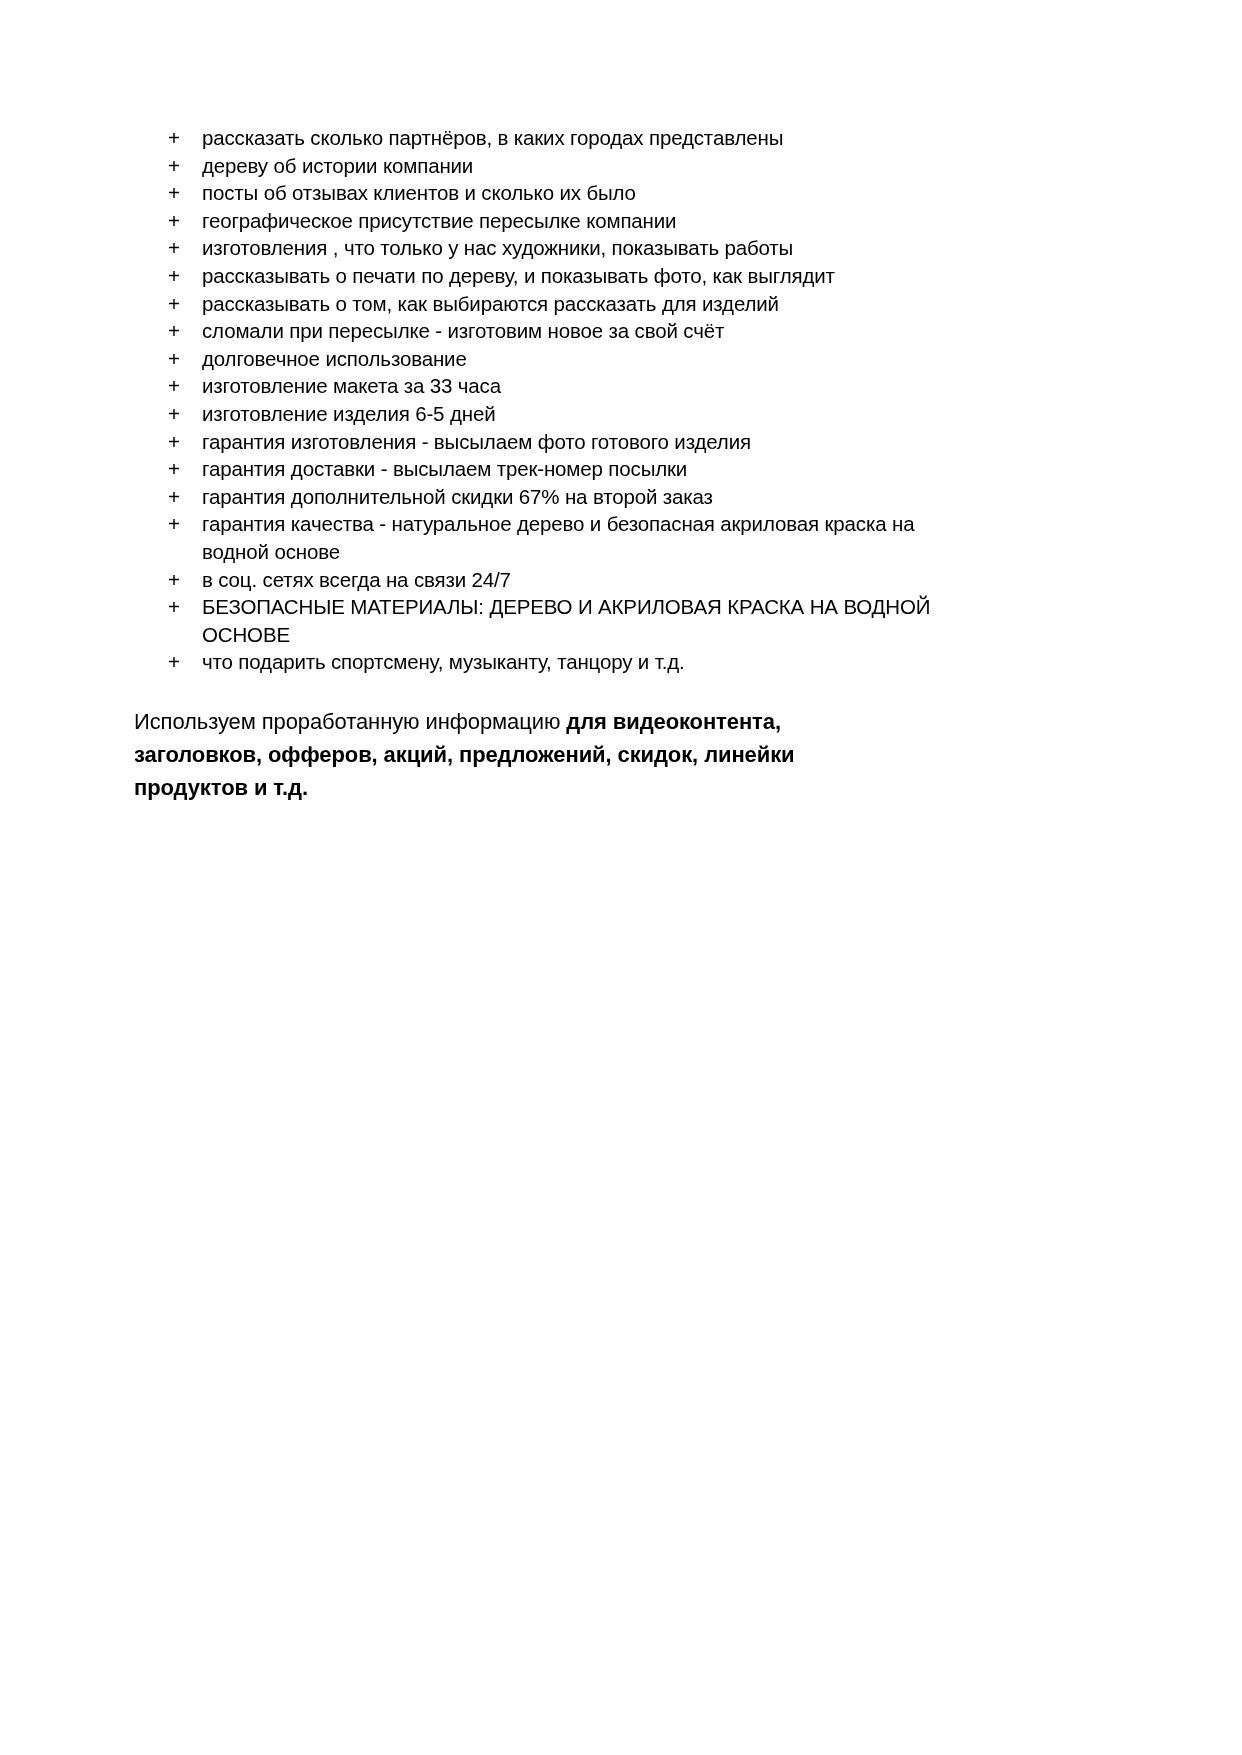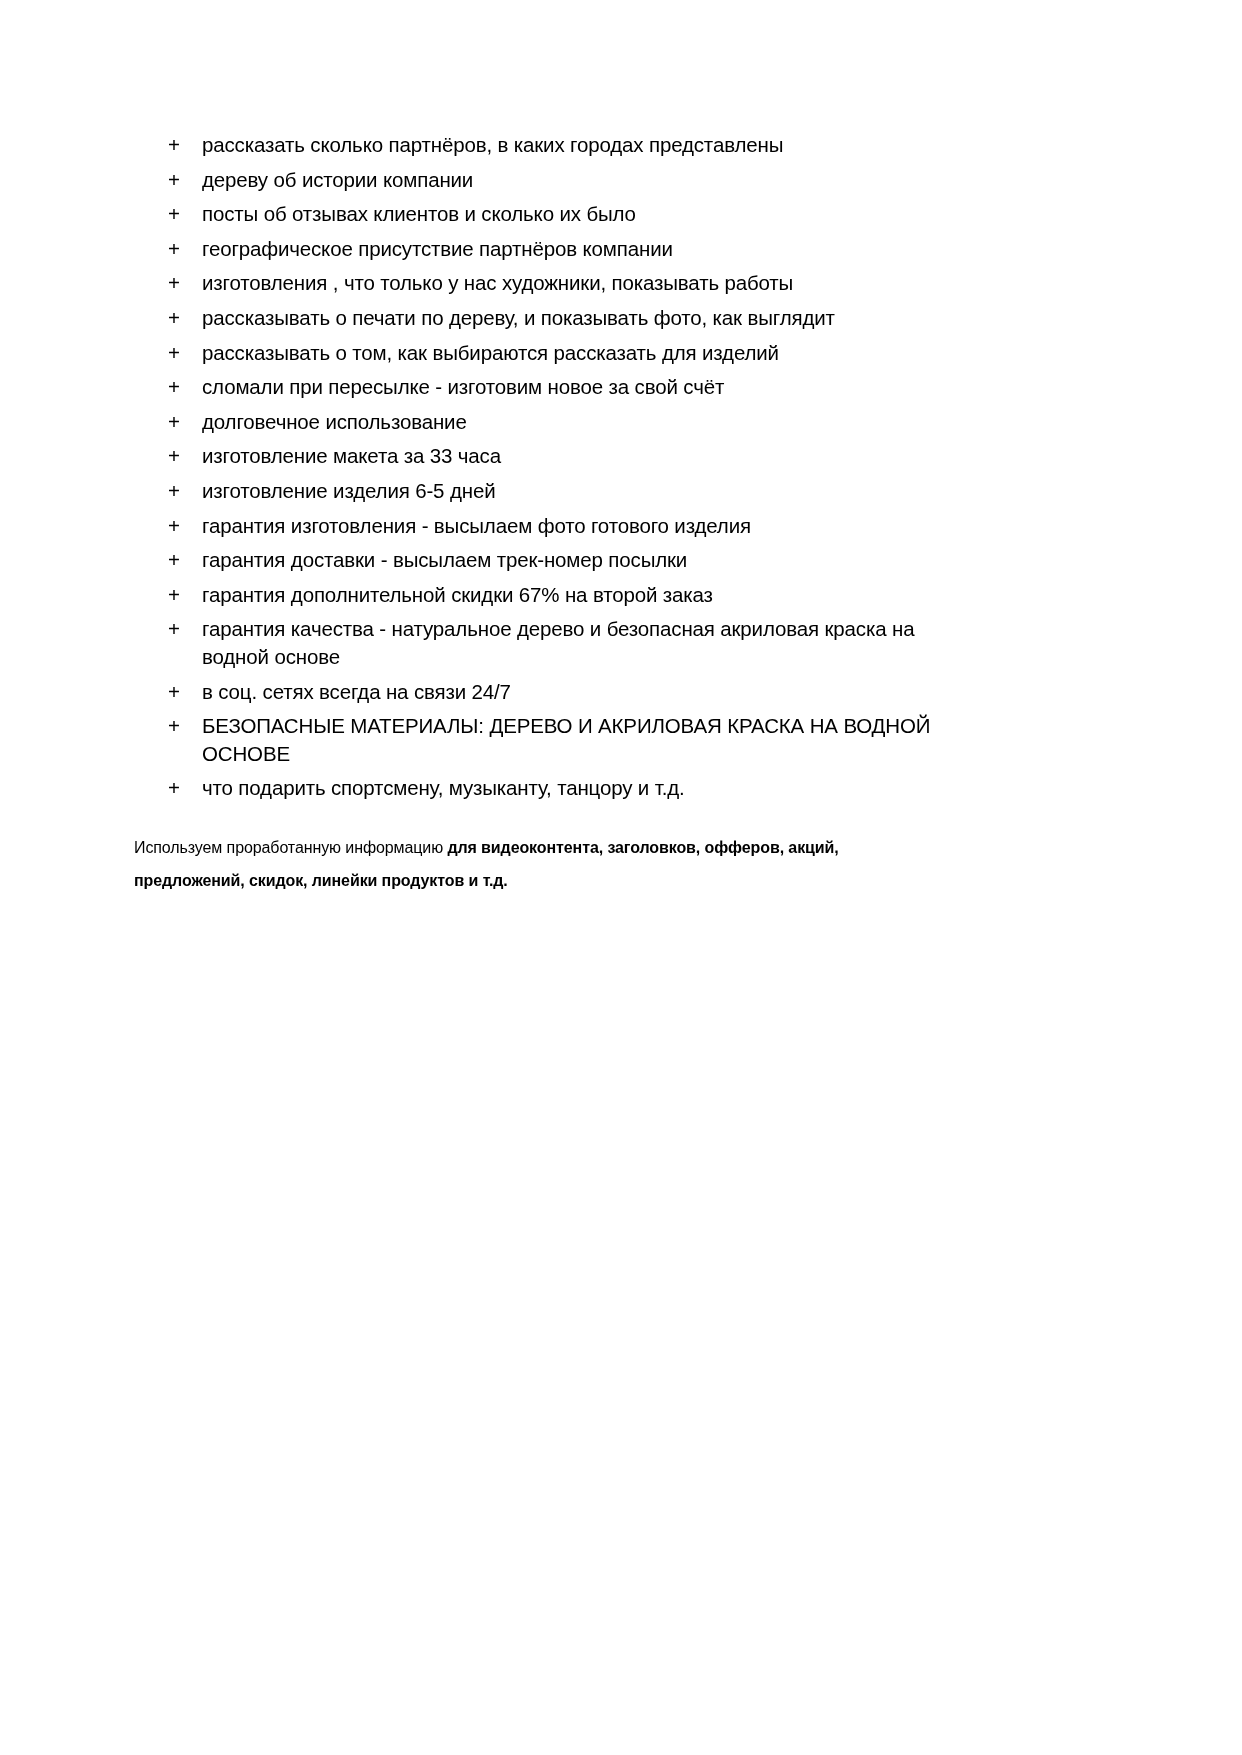--- a/index.html
+++ b/index.html
@@ -40,25 +40,24 @@
     position: absolute;
     left: 34px;
     top: 0;
     width: 16px;
     font-size: 20.5px;
     line-height: 27.6px;
     text-align: left;
   }
   .bullet-text {
     display: block;
-    margin-top: 7px;
   }
   .para {
     margin: 0;
-    font-size: 16px;
+    font-size: 22px;
     line-height: 33px;
     letter-spacing: -0.1px;
     color: #000000;
   }
   .para-block {
     margin-top: 29px;
     width: 760px;
   }
   .bold {
     font-weight: bold;
@@ -78,21 +77,21 @@
       <li class="bullet-item">
         <span class="bullet-marker">+</span>
         <span class="bullet-text">дереву об истории компании</span>
       </li>
       <li class="bullet-item">
         <span class="bullet-marker">+</span>
         <span class="bullet-text">посты об отзывах клиентов и сколько их было</span>
       </li>
       <li class="bullet-item">
         <span class="bullet-marker">+</span>
-        <span class="bullet-text">географическое присутствие партнёров компании</span>
+        <span class="bullet-text">географическое присутствие пересылке компании</span>
       </li>
       <li class="bullet-item">
         <span class="bullet-marker">+</span>
         <span class="bullet-text">изготовления , что только у нас художники, показывать работы</span>
       </li>
       <li class="bullet-item">
         <span class="bullet-marker">+</span>
         <span class="bullet-text">рассказывать о печати по дереву, и показывать фото, как выглядит</span>
       </li>
       <li class="bullet-item">

